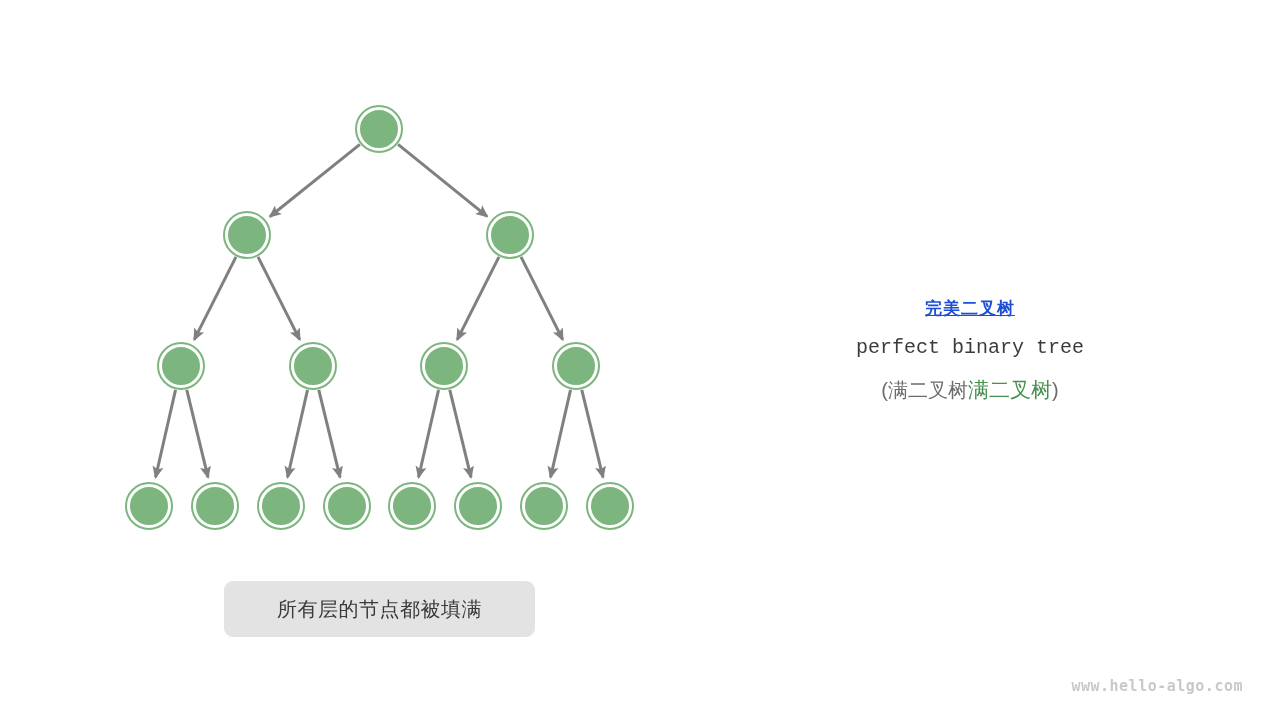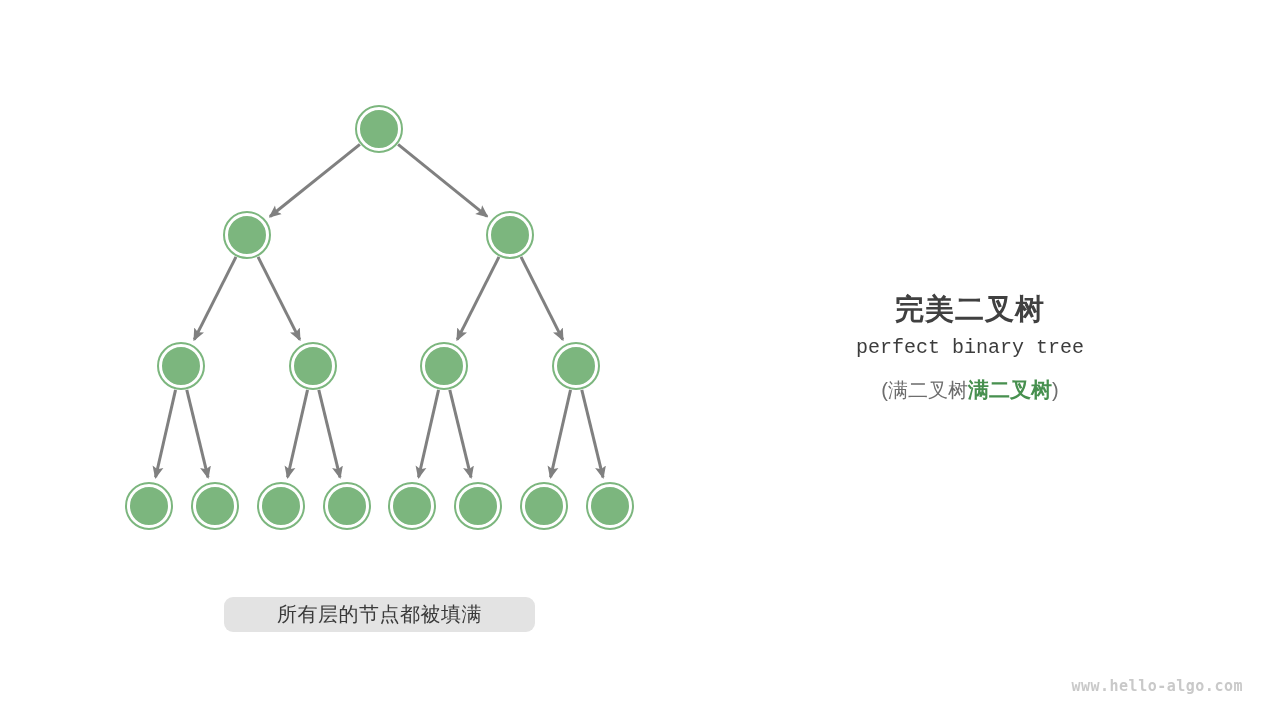--- a/index.html
+++ b/index.html
@@ -23,60 +23,60 @@
     left: 0;
     top: 0;
     width: 1280px;
     height: 720px;
   }
   .caption-pill {
     position: absolute;
     left: 224px;
     top: 581px;
     width: 311px;
-    height: 35px;
+    height: 56px;
     background: #e3e3e3;
     border-radius: 9px;
     display: flex;
     align-items: center;
     justify-content: center;
     font-size: 20px;
     color: #3a3a3a;
     letter-spacing: 0.5px;
     font-family: "Liberation Sans", "DejaVu Sans", sans-serif;
-    margin-top: 16px;
   }
   .legend {
     position: absolute;
     left: 790px;
     top: 292px;
     width: 360px;
     text-align: center;
   }
   .legend-title {
-    font-size: 29px;
+    font-size: 17px;
     font-weight: bold;
-    color: #404040;
+    color: #1d4ed8;
     letter-spacing: 1px;
     line-height: 34px;
+    text-decoration: underline;
   }
   .legend-sub {
     font-family: Liberation Mono, monospace;
     font-size: 20px;
     color: #3c3c3c;
     line-height: 44px;
     letter-spacing: 0px;
   }
   .legend-alt {
     font-size: 20px;
     color: #6d6d6d;
     line-height: 40px;
   }
   .legend-alt .alt-strong {
-    font-weight: bold;
+    font-weight: normal;
     color: #47904f;
     font-size: 21px;
   }
   .watermark {
     position: absolute;
     right: 37px;
     top: 677px;
     font-family: "DejaVu Sans Mono", "Liberation Mono", monospace;
     font-size: 15px;
     color: #c9c9c9;

